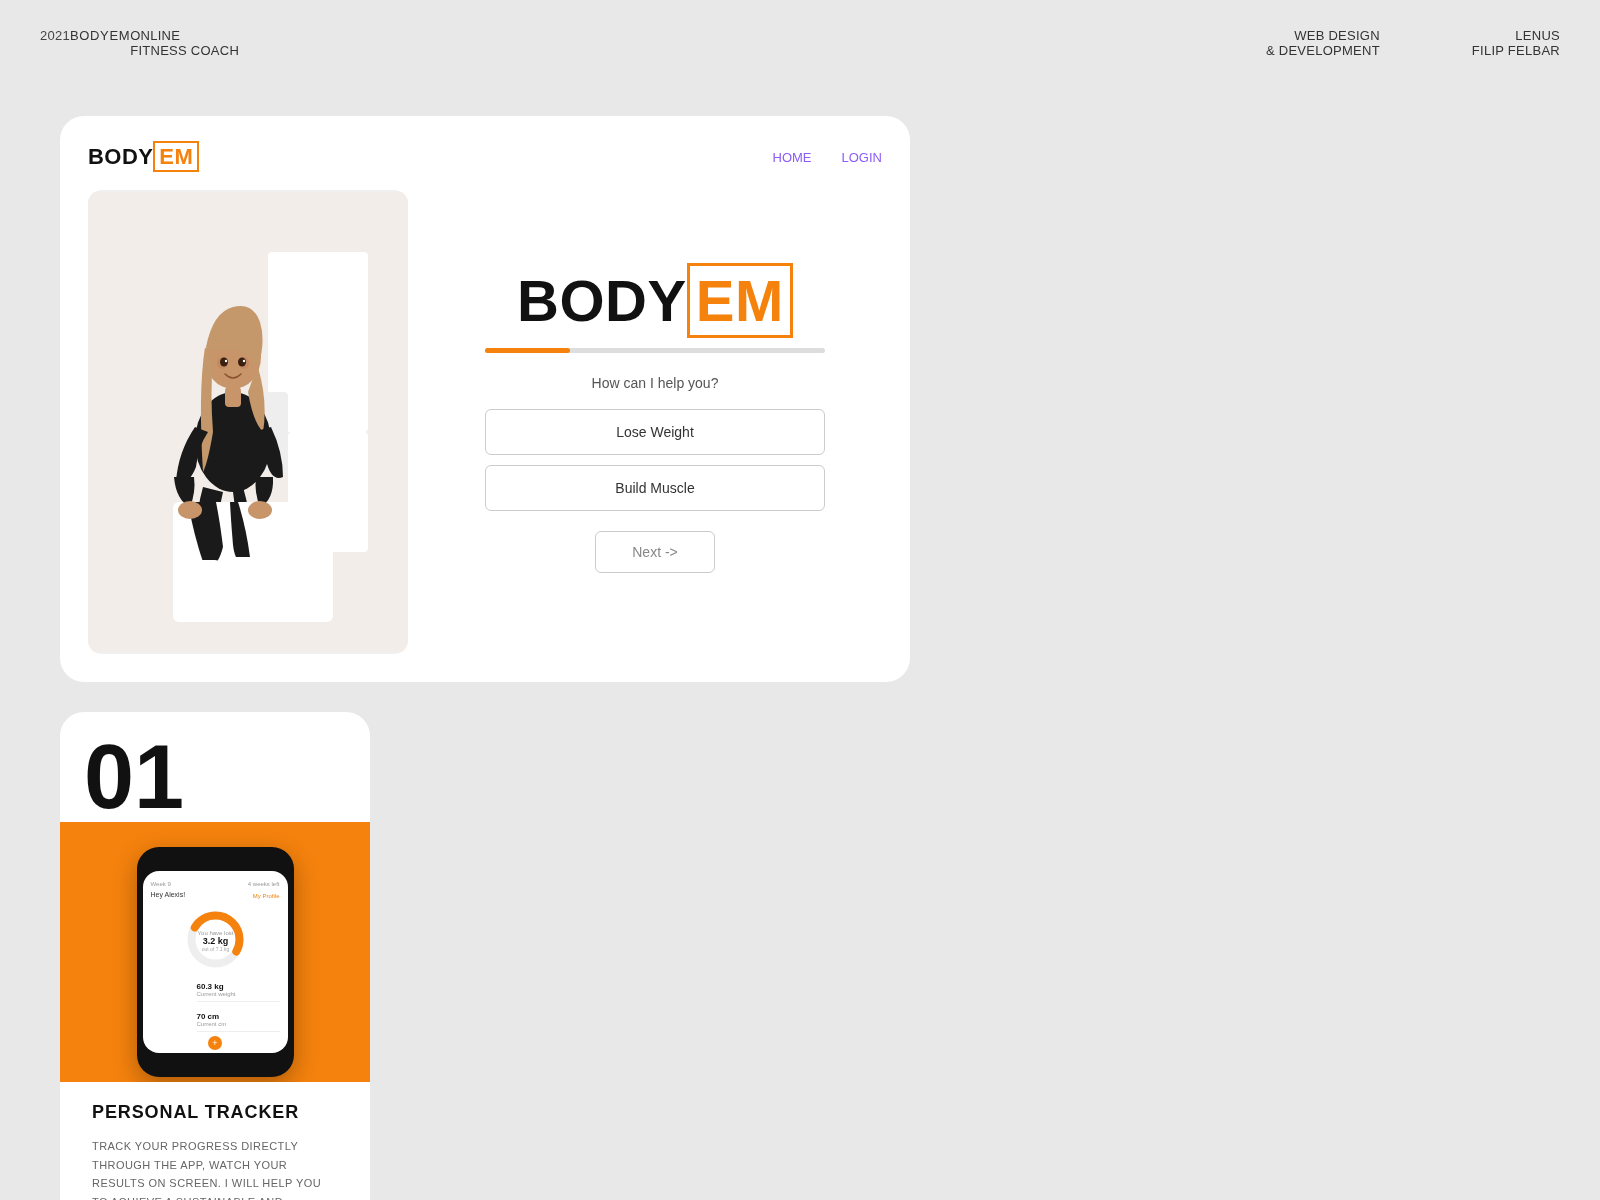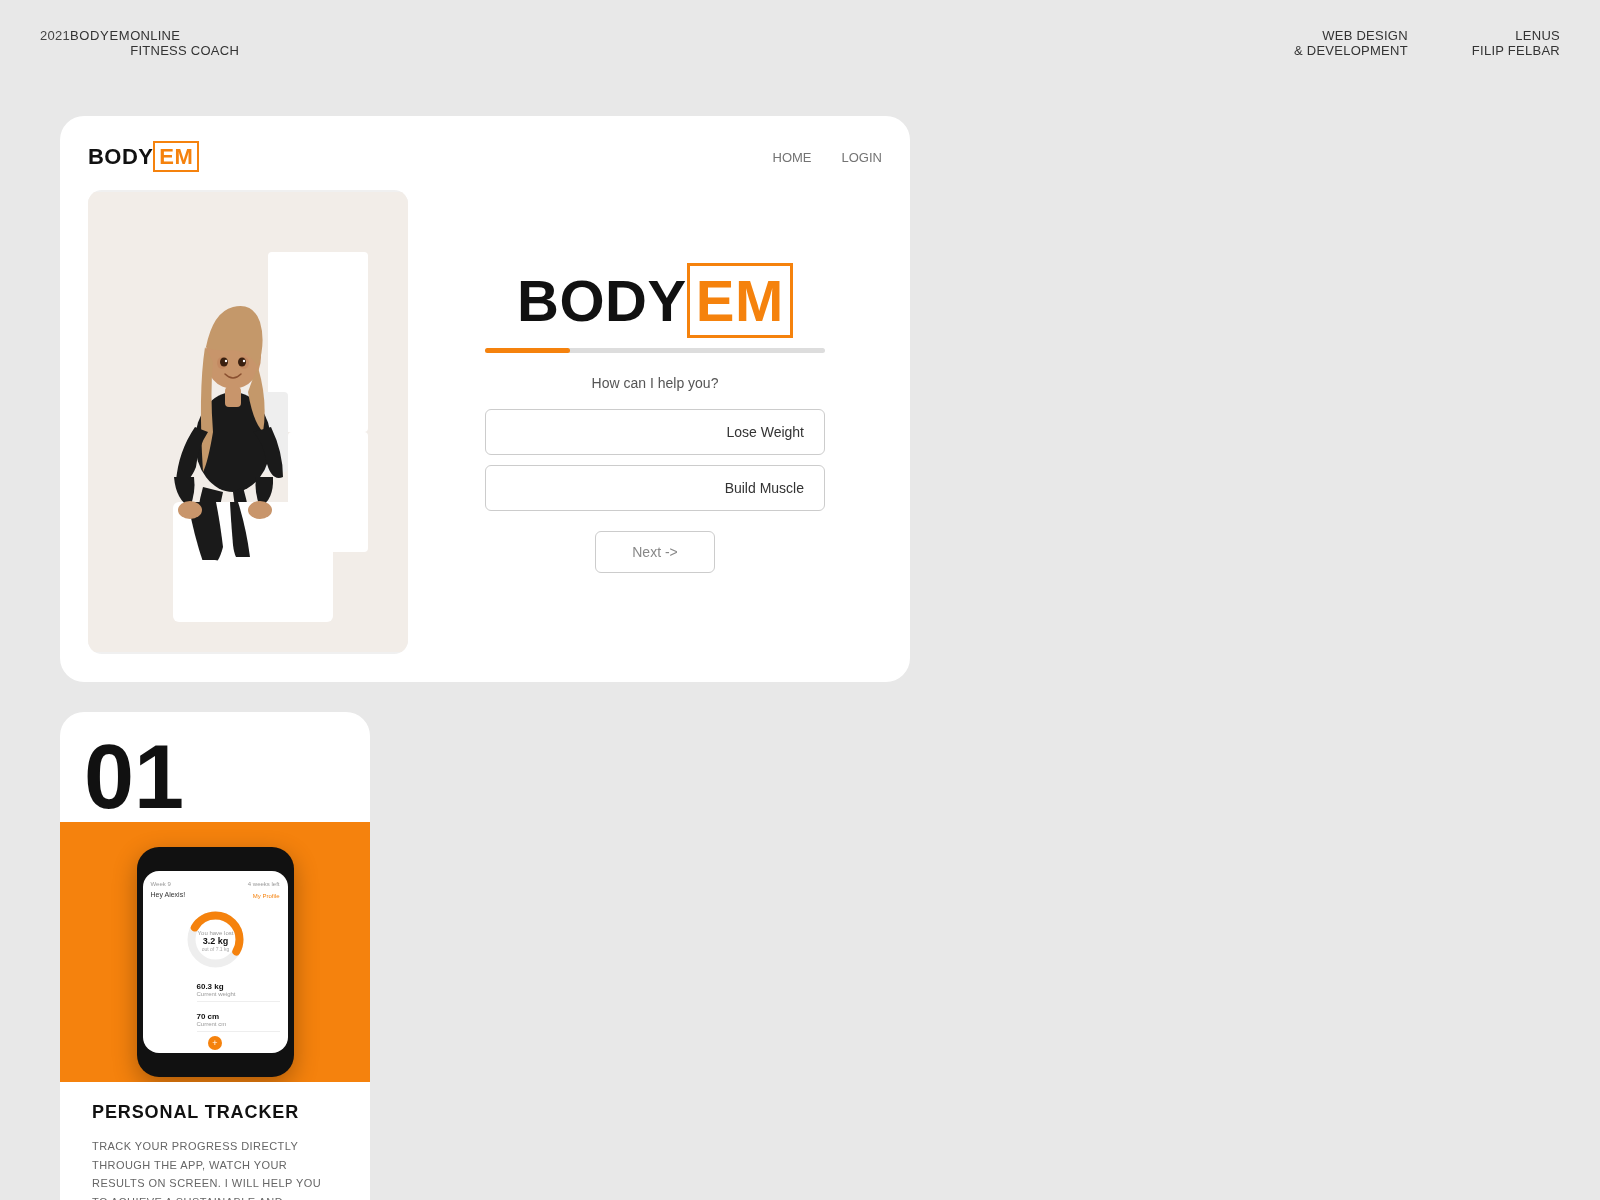--- a/index.html
+++ b/index.html
@@ -60,21 +60,21 @@
       font-size: 22px;
       font-weight: 900;
       letter-spacing: 0.02em;
     }
     .card-logo .body-part { color: #111; }
     .card-logo .em-part { color: #f5820d; border: 2px solid #f5820d; padding: 1px 4px; }
     .card-nav-links {
       display: flex;
       gap: 30px;
       font-size: 13px;
-      color: #737373;
+      color: #8b5cf6;
     }
 
     .card-body {
       display: flex;
       gap: 20px;
       flex: 1;
     }
 
     
     .photo-section {
@@ -152,21 +152,21 @@
 
     .option-btn {
       width: 100%;
       padding: 14px 20px;
       border: 1.5px solid #ccc;
       border-radius: 6px;
       background: white;
       font-size: 14px;
       color: #333;
       cursor: pointer;
-      text-align: right;
+      text-align: center;
       transition: border-color 0.2s;
     }
 
     .next-btn {
       padding: 12px 30px;
       border: 1.5px solid #ccc;
       border-radius: 6px;
       background: white;
       font-size: 14px;
       color: #888;
@@ -305,21 +305,21 @@
   <span class="nav-bodyem">BODYEM</span>
   <div>
     <div>ONLINE</div>
     <div>FITNESS COACH</div>
   </div>
   <div style="flex:1"></div>
   <div class="nav-webdesign">
     <div>WEB DESIGN</div>
     <div>&amp; DEVELOPMENT</div>
   </div>
-  <div class="nav-author" style="margin-left:64px;">
+  <div class="nav-author" style="margin-left:92px;">
     <div>LENUS</div>
     <div>FILIP FELBAR</div>
   </div>
 </nav>
 
 <div class="main-content">
 
   <div class="left-card">
 
     <div class="card-nav">

